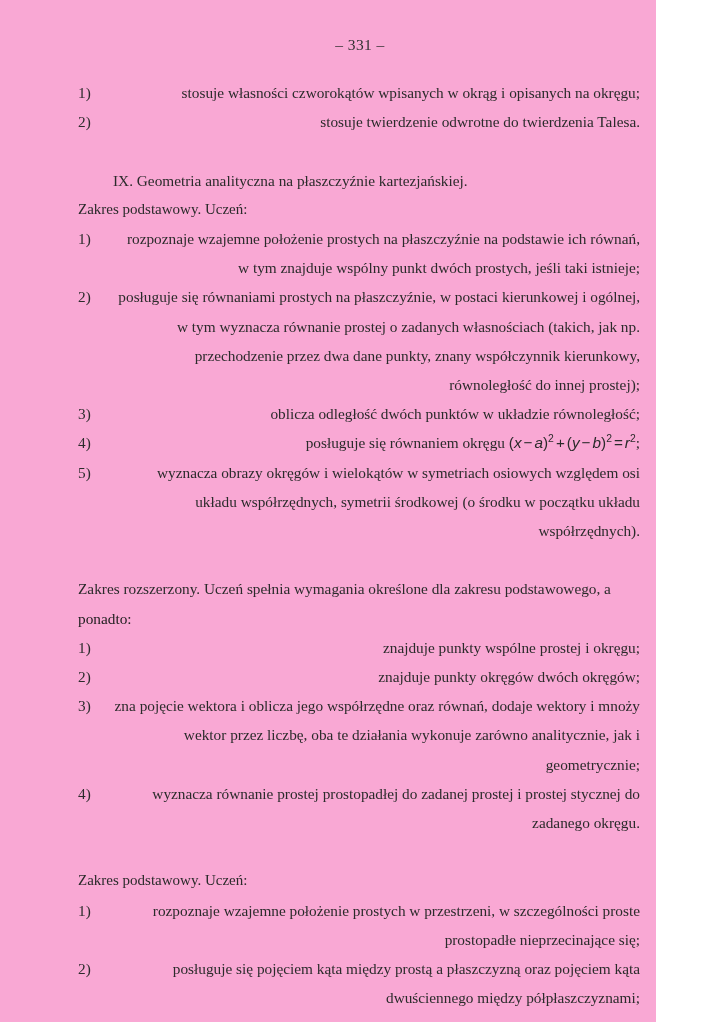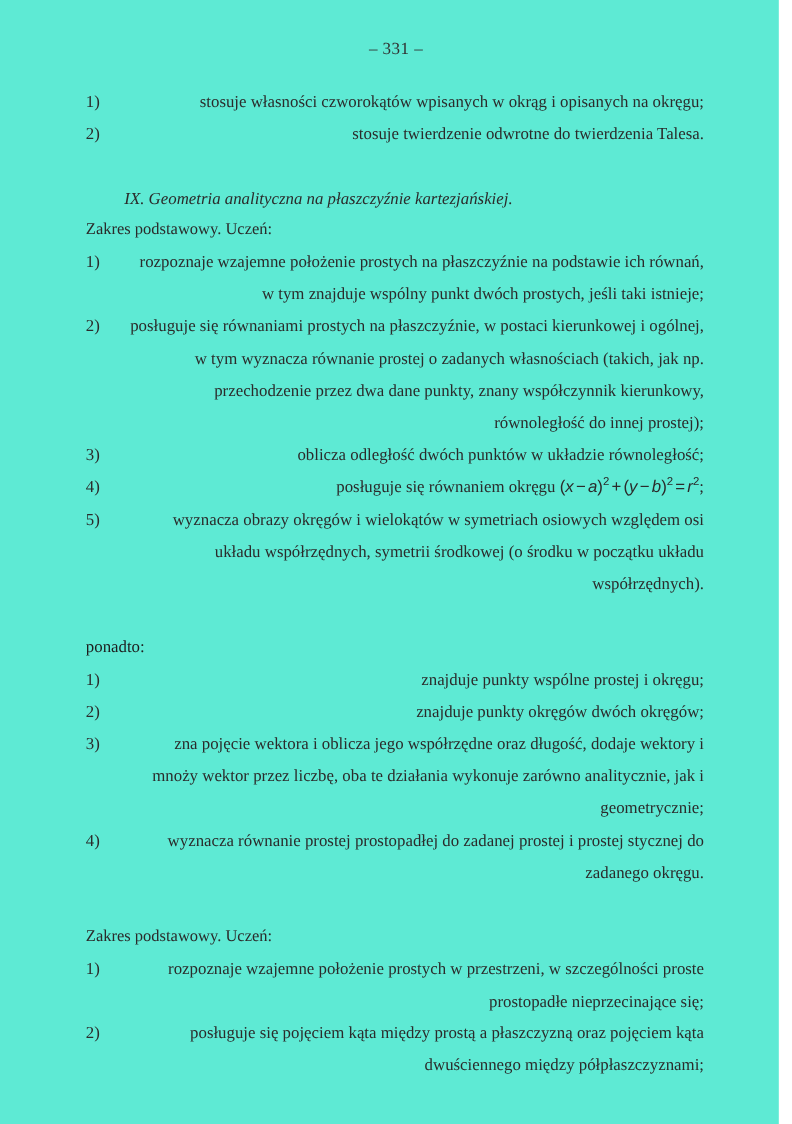--- a/index.html
+++ b/index.html
@@ -11,23 +11,23 @@
   body {
     width: 720px;
     height: 1022px;
     overflow: hidden;
     font-family: "Liberation Serif", "DejaVu Serif", serif;
     color: #2a2a2a;
     -webkit-font-smoothing: antialiased;
   }
   .page {
     position: relative;
-    width: 708px;
+    width: 656px;
     height: 1022px;
-    background: #5eead4;
+    background: #f9a8d4;
     box-sizing: border-box;
     padding: 0;
   }
   .page-number {
     position: absolute;
     top: 36px;
     left: 0;
     width: 720px;
     text-align: center;
     font-size: 15.5px;
@@ -57,21 +57,20 @@
     color: #1d1d1d;
   }
   
   .section-heading {
     font-size: 15.3px;
     line-height: 29.2px;
     margin: 0;
     padding-left: 35px;
     text-align: left;
     color: #2b2b2b;
-    font-style: italic;
   }
   .scope-line {
     font-size: 15px;
     line-height: 29.2px;
     margin: 0;
     text-align: left;
     color: #2b2b2b;
   }
   
   .num-list {
@@ -175,34 +174,35 @@
         <span class="itxt"><span>posługuje się równaniem okręgu </span><span class="math"><span class="paren">(</span><span class="v">x</span><span class="op">−</span><span class="v">a</span><span class="paren">)</span><sup>2</sup><span class="op">+</span><span class="paren">(</span><span class="v">y</span><span class="op">−</span><span class="v">b</span><span class="paren">)</span><sup>2</sup><span class="op">=</span><span class="v">r</span><sup>2</sup></span><span>;</span></span>
       </li>
       <li class="num-item">
         <span class="marker">5)</span>
         <span class="itxt">wyznacza obrazy okręgów i wielokątów w symetriach osiowych względem osi układu współrzędnych, symetrii środkowej (o środku w początku układu współrzędnych).</span>
       </li>
     </ol>
 
     <div class="gap-line"></div>
 
+    <div class="para">Zakres rozszerzony. Uczeń spełnia wymagania określone dla zakresu podstawowego, a</div>
     <div class="para left bold">ponadto:</div>
 
     <ol class="num-list">
       <li class="num-item nojust">
         <span class="marker">1)</span>
         <span class="itxt">znajduje punkty wspólne prostej i okręgu;</span>
       </li>
       <li class="num-item nojust">
         <span class="marker">2)</span>
         <span class="itxt">znajduje punkty okręgów dwóch okręgów;</span>
       </li>
       <li class="num-item">
         <span class="marker">3)</span>
-        <span class="itxt">zna pojęcie wektora i oblicza jego współrzędne oraz długość, dodaje wektory i mnoży wektor przez liczbę, oba te działania wykonuje zarówno analitycznie, jak i geometrycznie;</span>
+        <span class="itxt">zna pojęcie wektora i oblicza jego współrzędne oraz równań, dodaje wektory i mnoży wektor przez liczbę, oba te działania wykonuje zarówno analitycznie, jak i geometrycznie;</span>
       </li>
       <li class="num-item">
         <span class="marker">4)</span>
         <span class="itxt"> wyznacza równanie prostej prostopadłej do zadanej prostej i prostej stycznej do zadanego okręgu.</span>
       </li>
     </ol>
 
     <div class="gap-line"></div>
 
 

